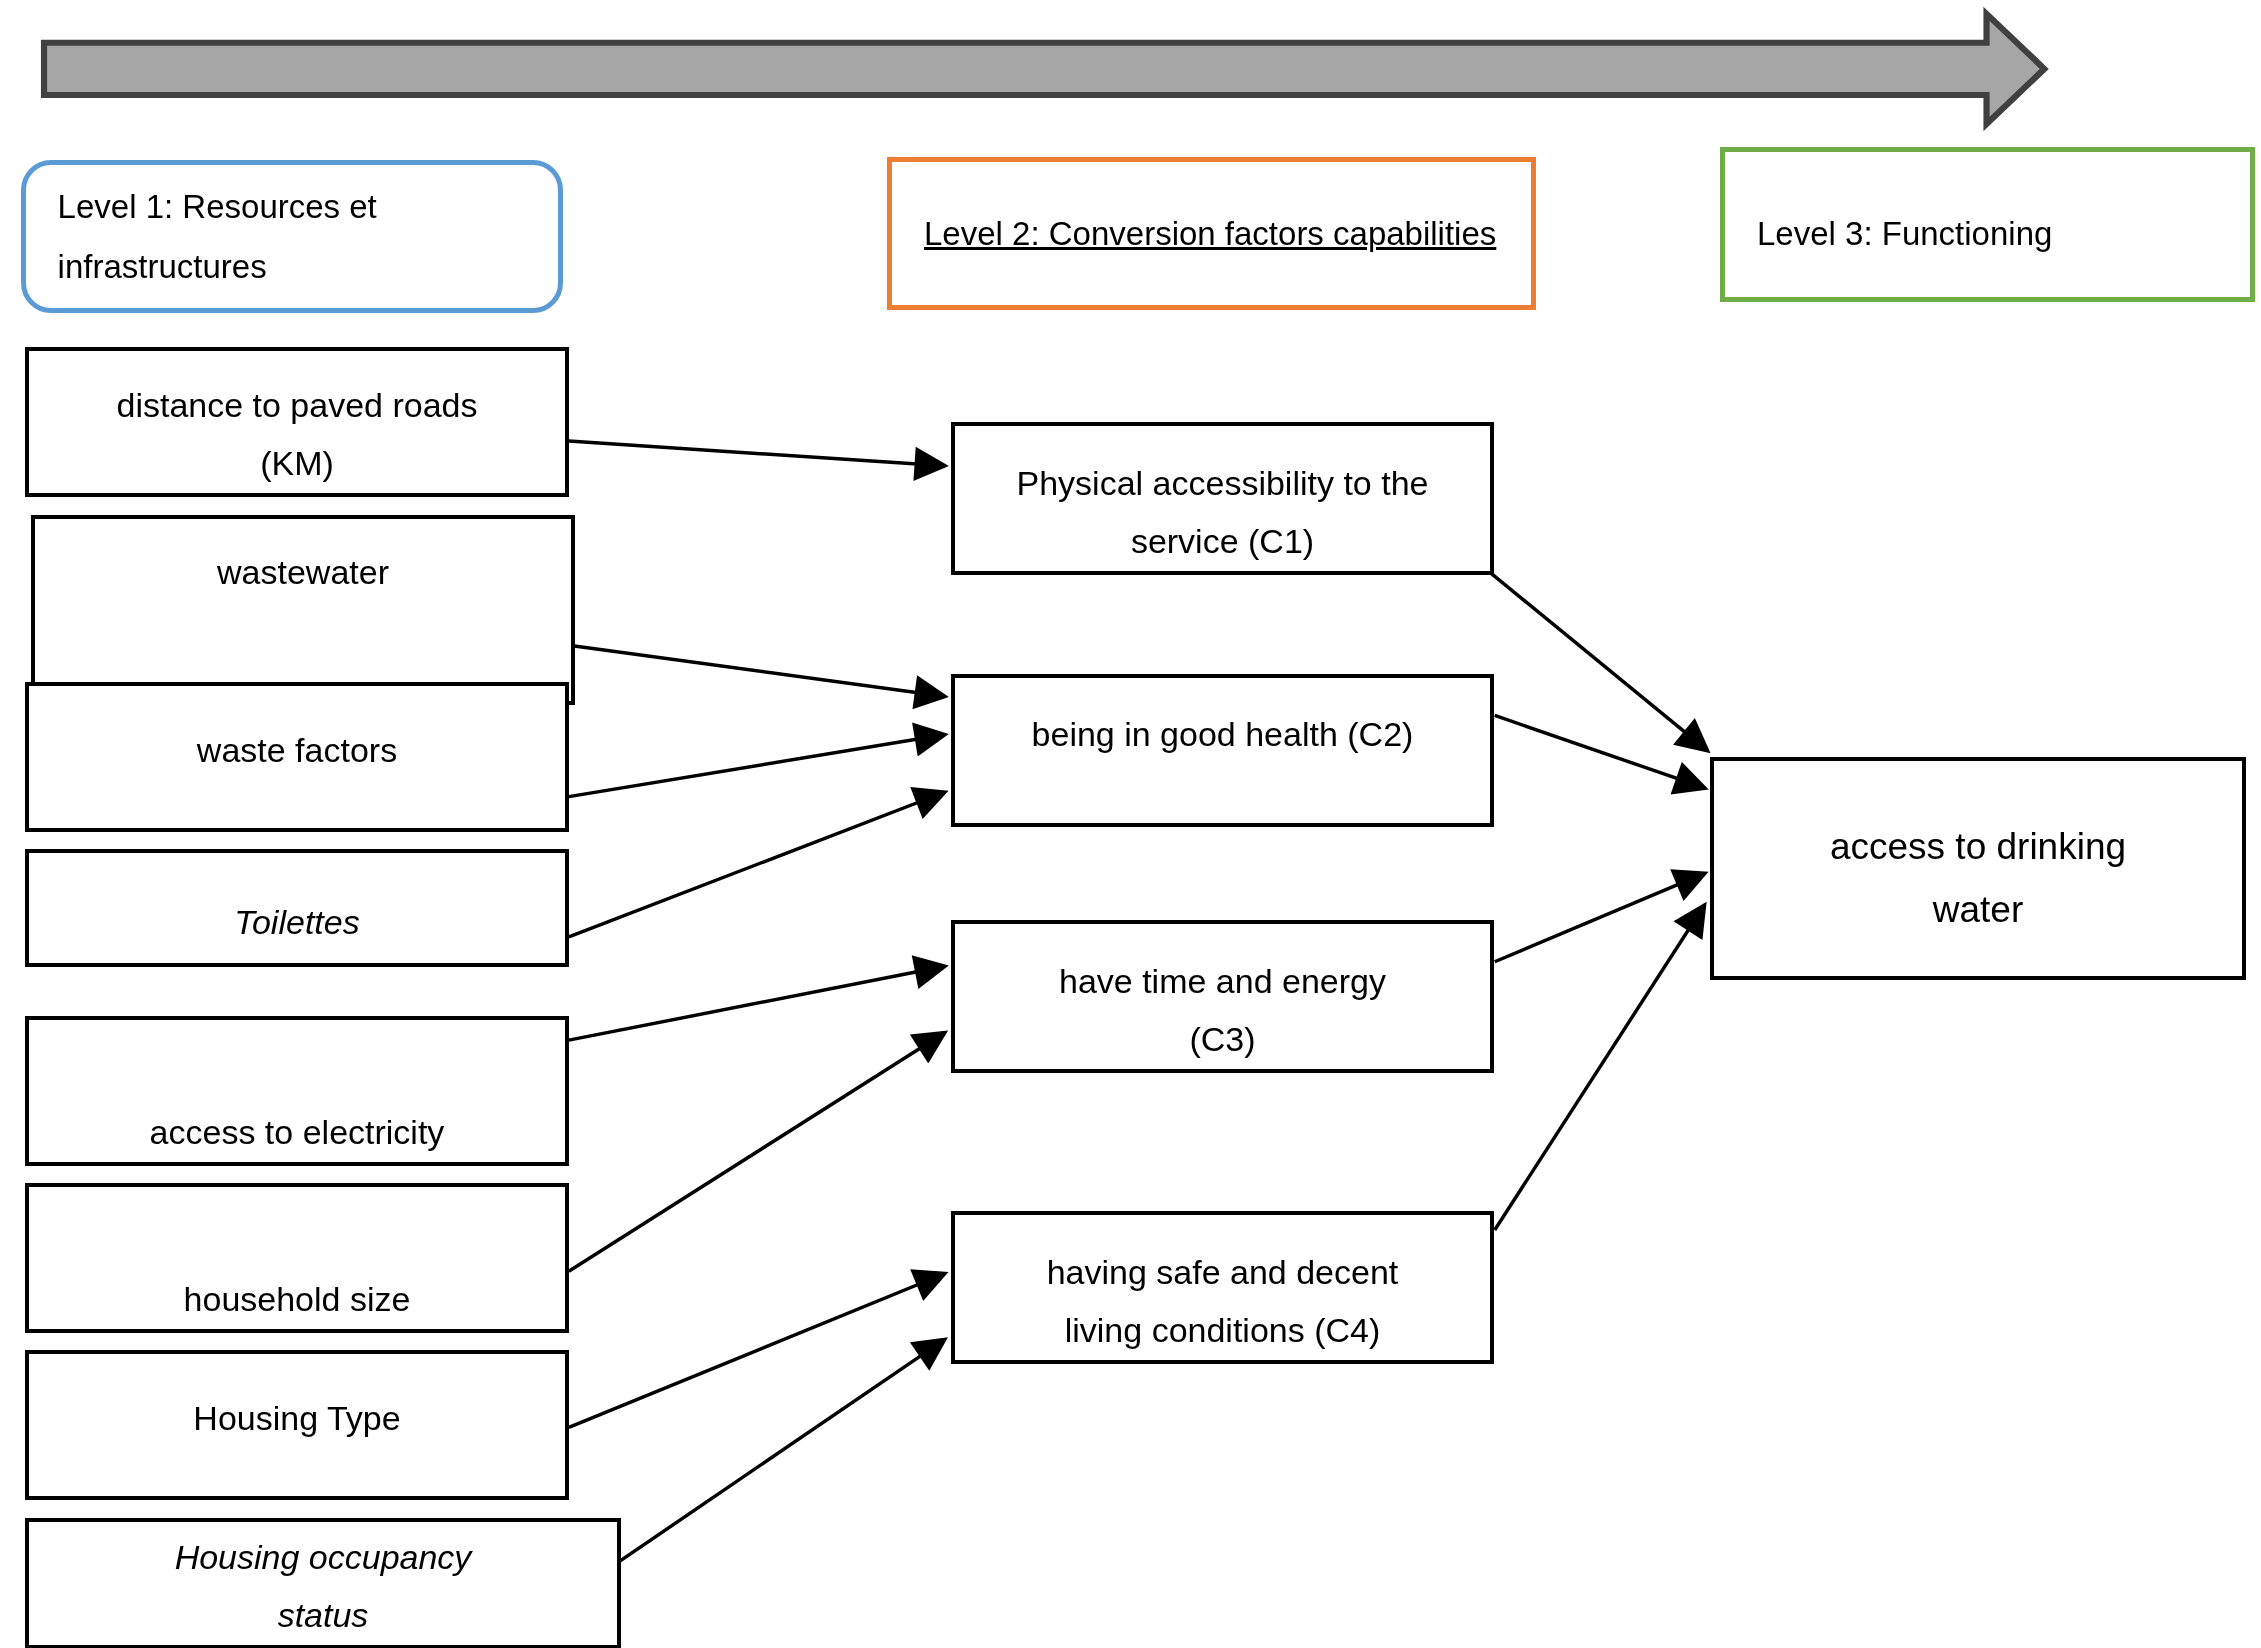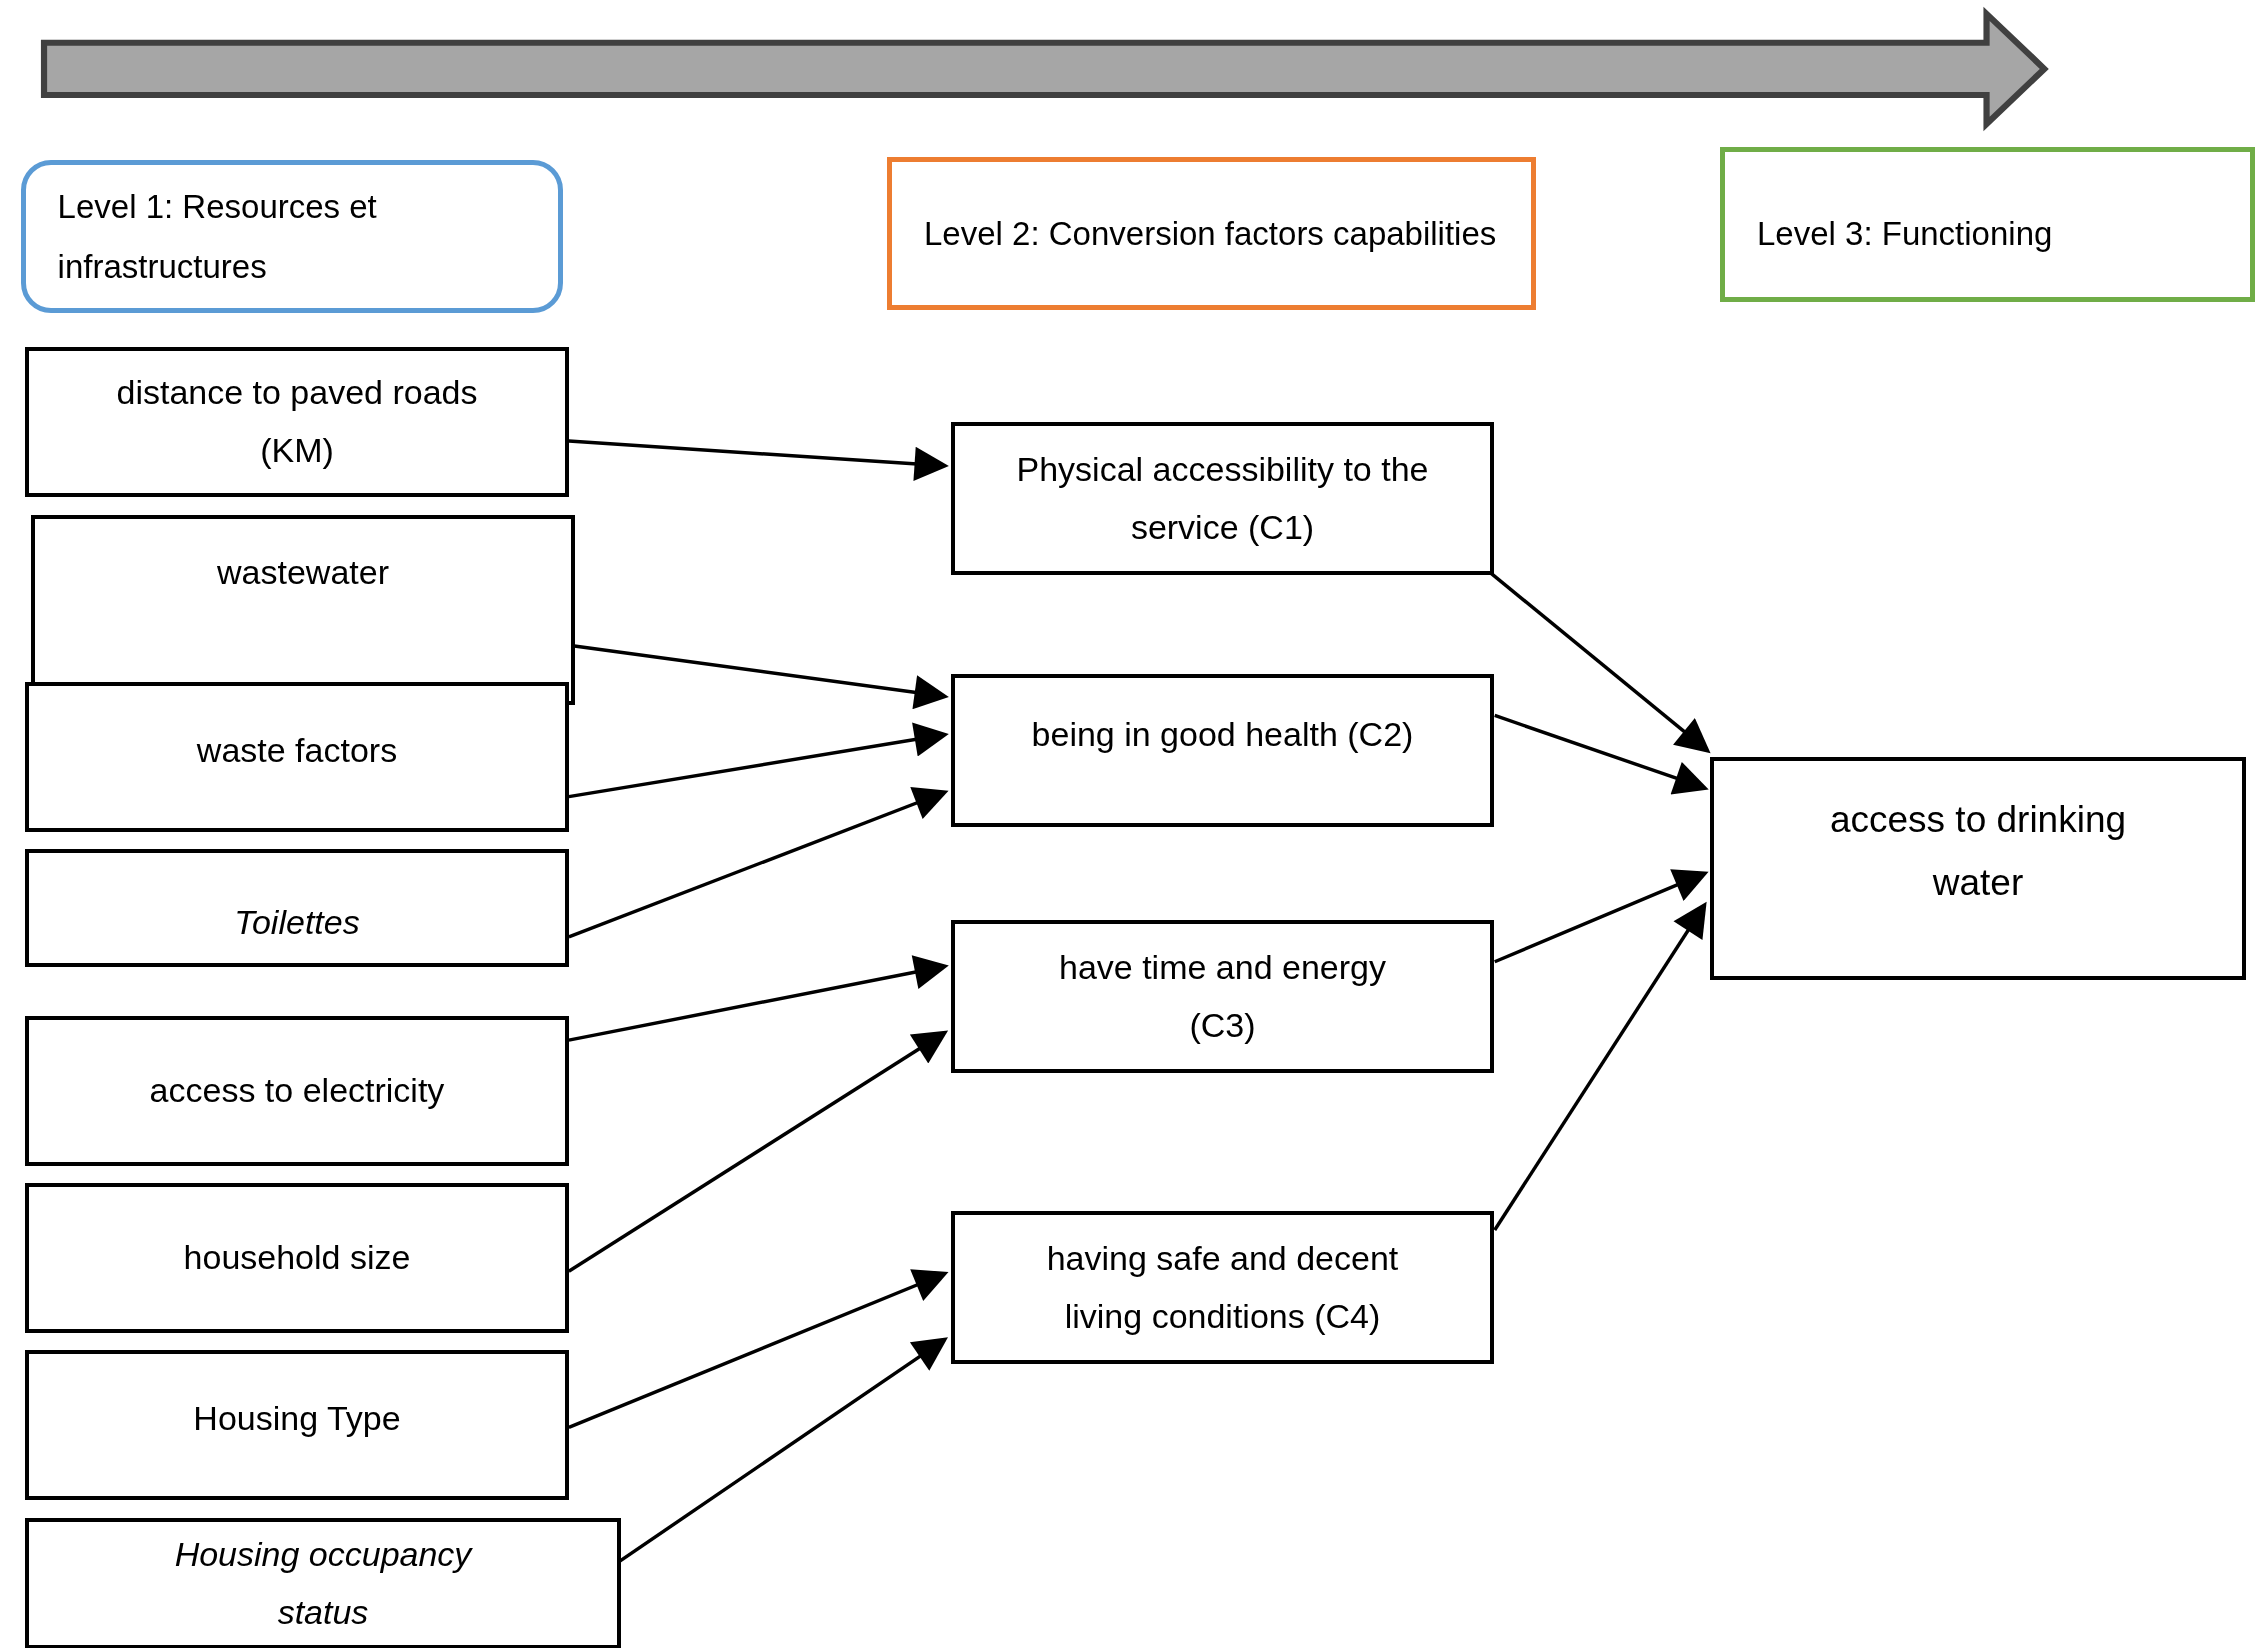--- a/index.html
+++ b/index.html
@@ -5,21 +5,21 @@
   html,body{margin:0;padding:0;background:#ffffff;}
   body{
     width:2261px;height:1649px;position:relative;overflow:hidden;
     font-family:"Liberation Sans", sans-serif;color:#000;
   }
   *{box-sizing:border-box;}
   .stage{position:absolute;inset:0;}
   svg.connectors{position:absolute;left:0;top:0;width:2261px;height:1649px;}
   .node{
     position:absolute;background:#fff;border:4.1px solid #000;
-    display:flex;align-items:center;justify-content:center;
+    display:flex;align-items:flex-end;justify-content:center;
     text-align:center;font-size:34px;line-height:1.7;
   }
   .node.va-t{align-items:flex-start;}
   .hdr{
     position:absolute;background:#fff;border:5.5px solid #000;
     display:flex;align-items:center;justify-content:flex-start;
     text-align:left;font-size:33px;line-height:1.8;padding:0 32px;
   }
   .hdr.va-t{align-items:flex-start;padding-top:52px;}
   .hdr-blue{border-color:#5B9BD5;}
@@ -55,21 +55,21 @@
 
     <line x1="2166" y1="832" x2="2481" y2="1090" stroke="#000" stroke-width="5" marker-end="url(#ah)"></line>
     <line x1="2173" y1="1040" x2="2477" y2="1145" stroke="#000" stroke-width="5" marker-end="url(#ah)"></line>
     <line x1="2173" y1="1398" x2="2477" y2="1270" stroke="#000" stroke-width="5" marker-end="url(#ah)"></line>
     <line x1="2173" y1="1788" x2="2477" y2="1317" stroke="#000" stroke-width="5" marker-end="url(#ah)"></line>
   </svg>
 
   <div class="hdr hdr-blue" style="left:20.6px;top:160px;width:542px;height:153px;border-radius:30px;">
     <span>Level 1: Resources et infrastructures</span>
   </div>
-  <div class="hdr hdr-orange" style="left:887px;top:157px;width:649px;height:153px;">
+  <div class="hdr hdr-orange" style="left:887px;top:157px;width:649px;height:153px;text-decoration:underline;">
     <span>Level 2: Conversion factors capabilities</span>
   </div>
   <div class="hdr hdr-green va-t" style="left:1720px;top:147px;width:535px;height:155px;">
     <span>Level 3: Functioning</span>
   </div>
 
   <div class="node" style="left:25px;top:347px;width:544px;height:150px;">
     <span class="w580">distance to paved roads (KM)</span>
   </div>
   <div class="node va-t" style="left:31px;top:515px;width:544px;height:190px;padding-top:25px;">

